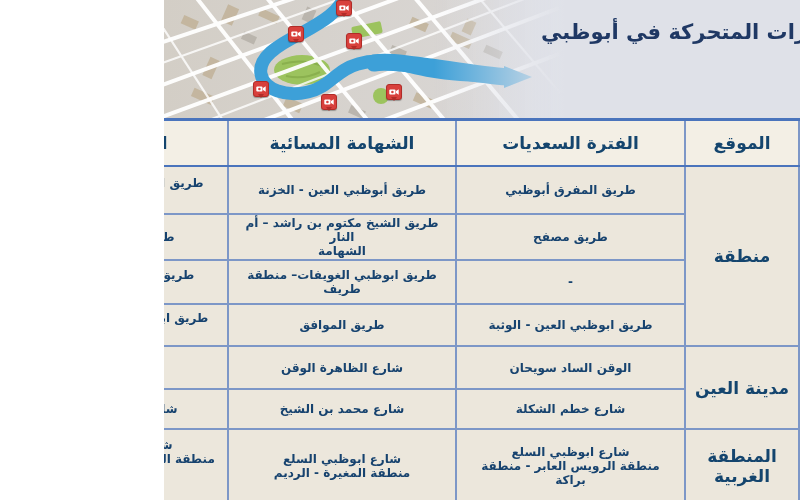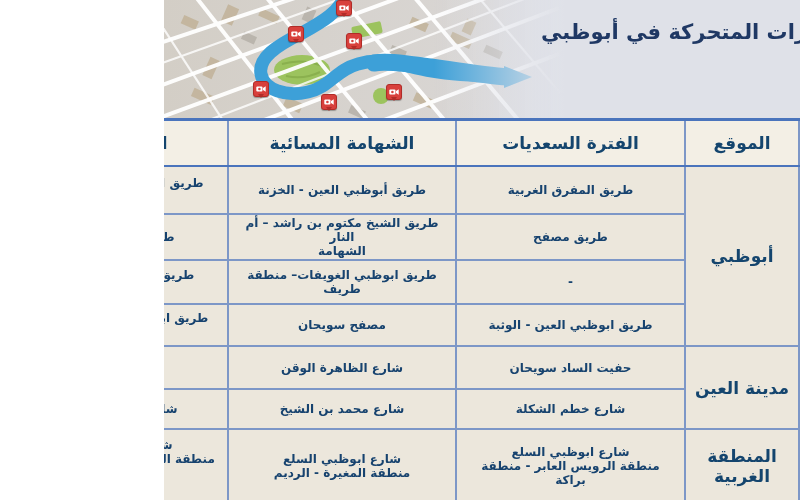--- a/index.html
+++ b/index.html
@@ -166,47 +166,47 @@
     <thead>
       <tr>
         <th>الموقع</th>
         <th>الفترة السعديات</th>
         <th>الشهامة المسائية</th>
         <th>الفترة الليلية</th>
       </tr>
     </thead>
     <tbody>
         <tr>
-          <td rowspan="4" class="loc">أبوظبي</td>
-          <td>طريق المفرق الغربية</td>
+          <td rowspan="4" class="loc">منطقة</td>
+          <td>طريق المفرق أبوظبي</td>
           <td>طريق أبوظبي العين - الخزنة</td>
           <td>طريق الشيخ محمد بن راشد ال مكتوم</td>
         </tr>
         <tr>
           <td>طريق مصفح</td>
           <td>طريق الشيخ مكتوم بن راشد – أم النار
 الشهامة</td>
           <td>طريق الموقع الدولي</td>
         </tr>
         <tr>
           <td>-</td>
           <td>طريق ابوظبي الغويفات– منطقة
 طريف</td>
           <td>طريق الشيخ الأبيض بن زايد
 السعديات</td>
         </tr>
         <tr>
           <td>طريق ابوظبي العين - الوثبة</td>
-          <td>مصفح سويحان</td>
+          <td>طريق الموافق</td>
           <td>طريق ابوظبي الغويفات– منطقة
 طريف</td>
         </tr>
         <tr>
           <td rowspan="2" class="loc">مدينة العين</td>
-          <td>حفيت الساد سويحان</td>
+          <td>الوقن الساد سويحان</td>
           <td>شارع الظاهرة الوقن</td>
           <td>شارع جبل مواقع</td>
         </tr>
         <tr>
           <td>شارع خطم الشكلة</td>
           <td>شارع محمد بن الشيخ</td>
           <td>شارع حمدان بن محمد</td>
         </tr>
         <tr>
           <td rowspan="1" class="loc">المنطقة

